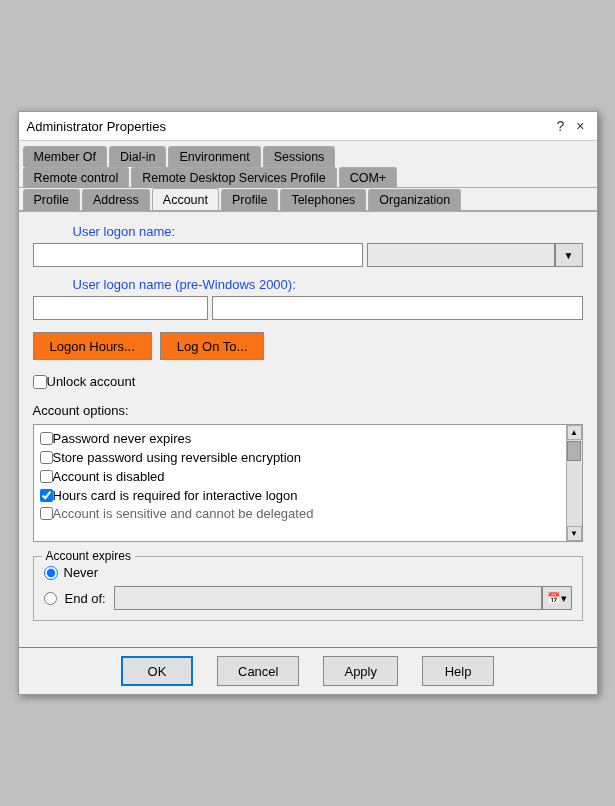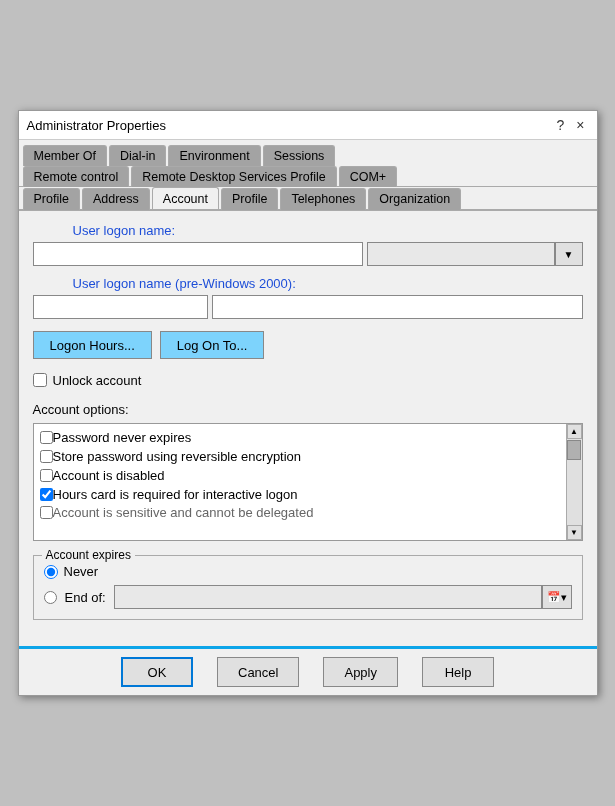--- a/index.html
+++ b/index.html
@@ -103,33 +103,33 @@
     }
 
     .btn-row {
       display: flex;
       gap: 8px;
       margin-bottom: 14px;
     }
 
     .btn {
       border: 1px solid #888;
-      background: #7dd3fc;
+      background: #f97316;
       padding: 4px 16px;
       cursor: pointer;
       height: 28px;
       display: flex;
       align-items: center;
       justify-content: center;
     }
 
     .checkbox-row {
       display: flex;
-      align-items: flex-start;
-      gap: 6px;
+      align-items: center;
+      gap: 0;
       margin-bottom: 14px;
     }
 
     .checkbox-row input[type=checkbox] {
       width: 14px;
       height: 14px;
     }
 
     .section-label {
       font-size: 13px;
@@ -242,21 +242,21 @@
       height: 24px;
       display: flex;
       align-items: center;
     }
 
     .footer {
       padding: 8px 4px;
       display: flex;
       justify-content: center;
       gap: 24px;
-      border-top: 3px solid #0ea5e9;
+      border-top: 1px solid #0ea5e9;
       background: #f0f0f0;
     }
 
     .footer-btn {
       border: 1px solid #888;
       background: #e0e0e0;
       padding: 5px 20px;
       cursor: pointer;
       min-width: 72px;
       height: 30px;

